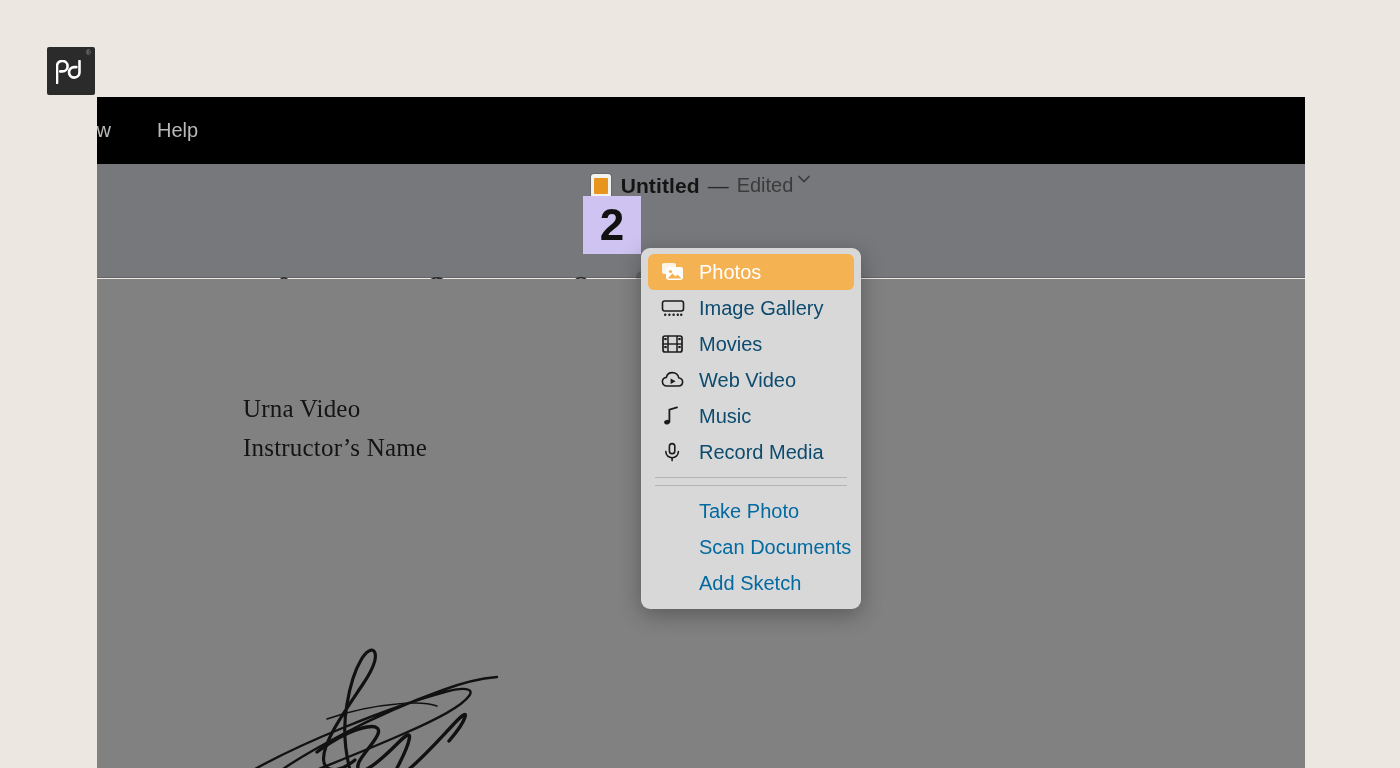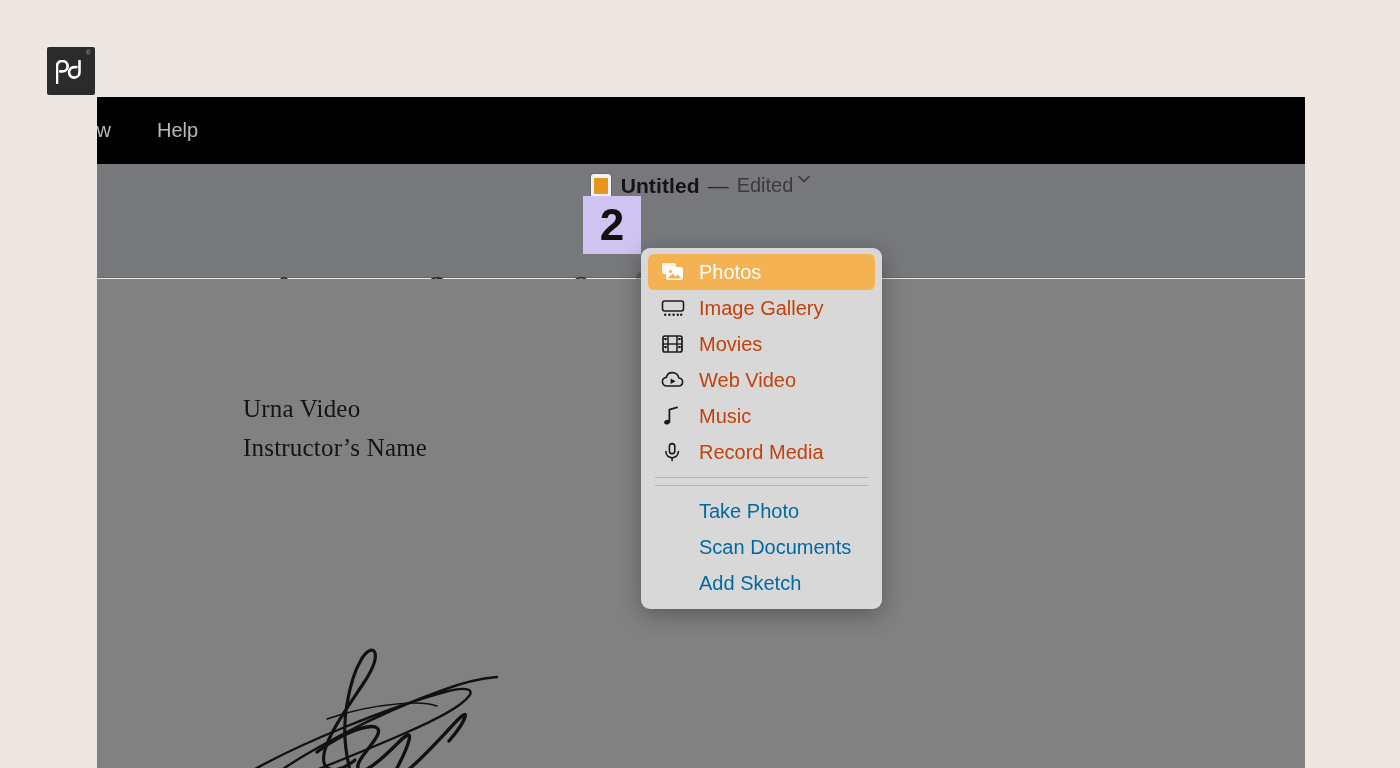--- a/index.html
+++ b/index.html
@@ -144,35 +144,35 @@
     z-index: 40;
   }
   #step-badge span {
     color: #111; font-size: 44px; font-weight: bold;
     line-height: 44px;
   }
 
   
   #media-menu {
     position: absolute; left: 641px; top: 248px;
-    width: 241px;
+    width: 220px;
     background: #D8D8D8;
     border-radius: 9px;
     padding: 6px 0 8px 0;
     box-shadow: 0 6px 22px rgba(0,0,0,.30);
     z-index: 50;
   }
   .menu-item {
     display: flex; align-items: center;
     height: 36px;
     margin: 0 7px;
     padding-left: 13px;
     border-radius: 6px;
     font-size: 20px;
-    color: #c2410c;
+    color: #0c4a6e;
   }
   .menu-item.highlighted { background: #F5B252; color: #ffffff; }
   .menu-item.disabled { color: #0369a1; }
   .menu-item .mi-ico {
     width: 28px; height: 22px;
     display: flex; align-items: center; justify-content: flex-start;
     margin-right: 10px;
     flex: 0 0 28px;
   }
   .menu-item .mi-lbl { white-space: nowrap; }

